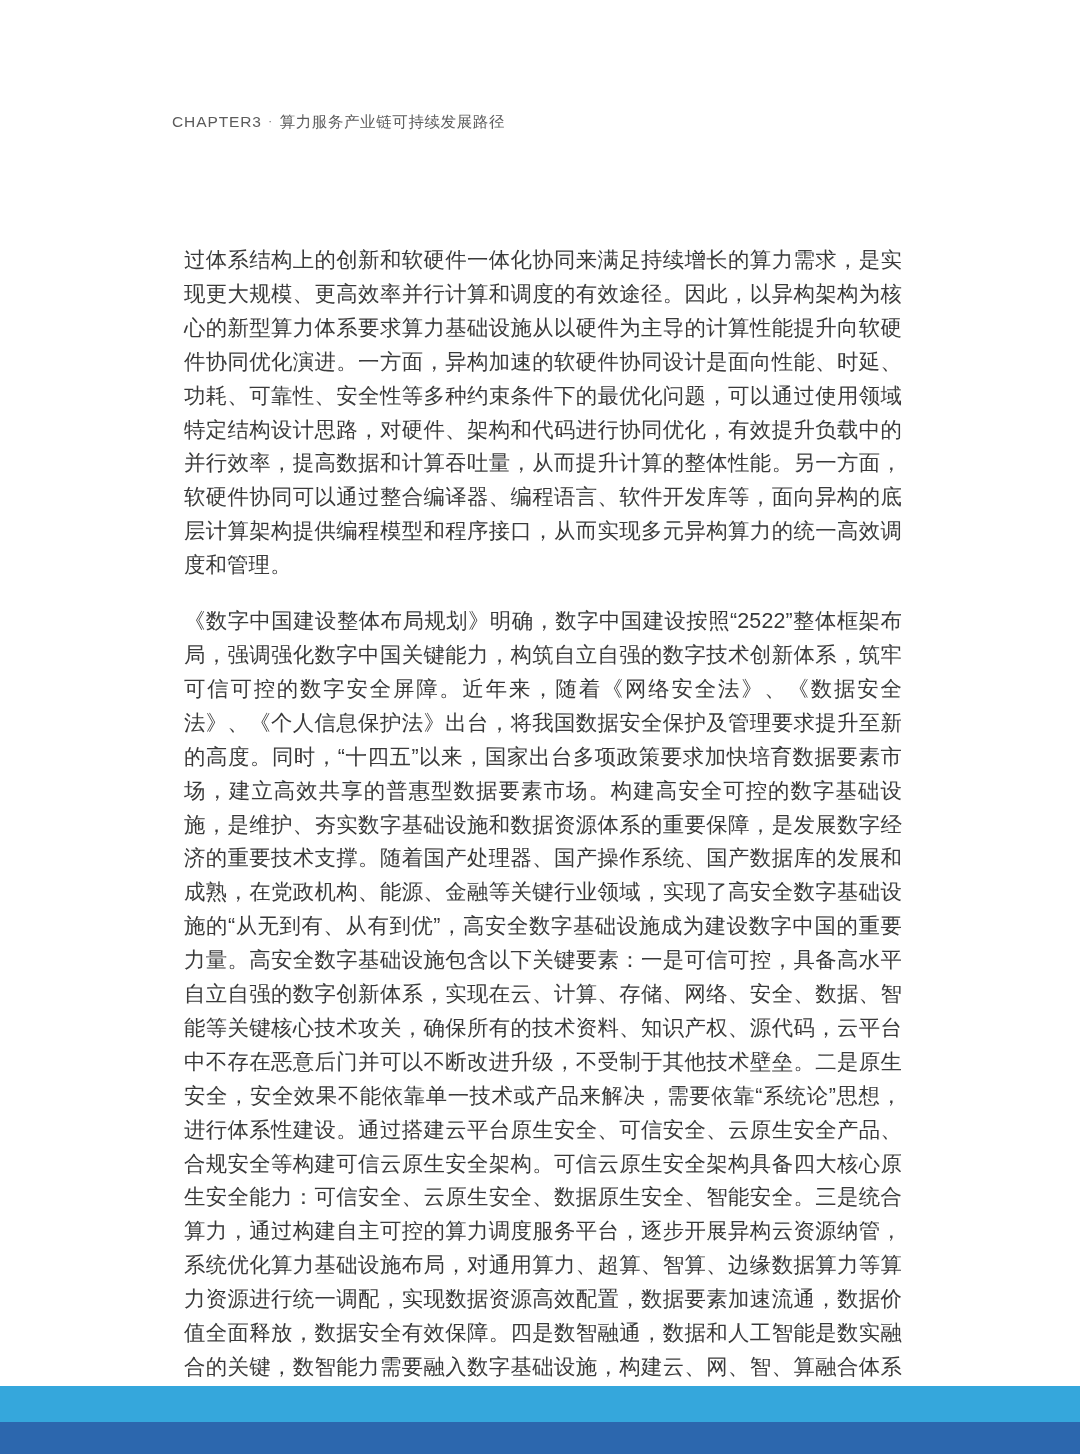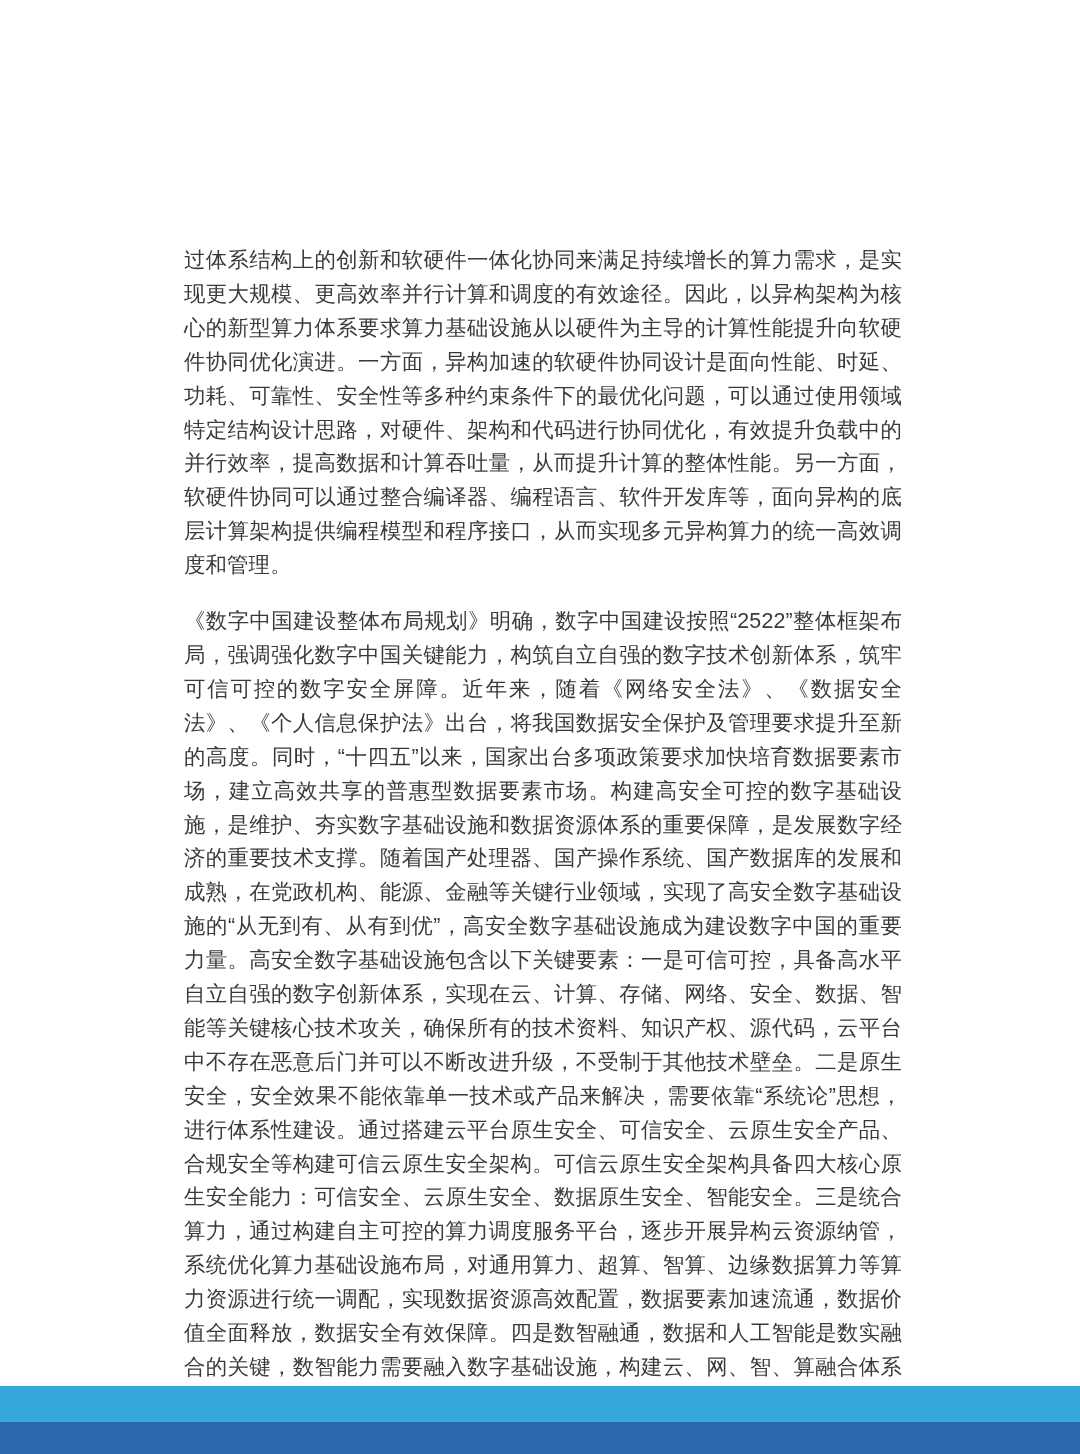--- a/index.html
+++ b/index.html
@@ -103,20 +103,23 @@
     width: 1080px;
     height: 32px;
     background: #2c67ae;
   }
 </style>
 </head>
 <body>
 
 <div class="page">
 
+  <div class="running-header">
+    <span class="chap">CHAPTER3</span><span class="sep">·</span><span class="subject">算力服务产业链可持续发展路径</span>
+  </div>
 
   <div class="content">
     <p class="para">过体系结构上的创新和软硬件一体化协同来满足持续增长的算力需求，是实现更大规模、更高效率并行计算和调度的有效途径。因此，以异构架构为核心的新型算力体系要求算力基础设施从以硬件为主导的计算性能提升向软硬件协同优化演进。一方面，异构加速的软硬件协同设计是面向性能、时延、功耗、可靠性、安全性等多种约束条件下的最优化问题，可以通过使用领域特定结构设计思路，对硬件、架构和代码进行协同优化，有效提升负载中的并行效率，提高数据和计算吞吐量，从而提升计算的整体性能。另一方面，软硬件协同可以通过整合编译器、编程语言、软件开发库等，面向异构的底层计算架构提供编程模型和程序接口，从而实现多元异构算力的统一高效调度和管理。</p>
     <p class="para">《数字中国建设整体布局规划》明确，数字中国建设按照“2522”整体框架布局，强调强化数字中国关键能力，构筑自立自强的数字技术创新体系，筑牢可信可控的数字安全屏障。近年来，随着《网络安全法》、《数据安全法》、《个人信息保护法》出台，将我国数据安全保护及管理要求提升至新的高度。同时，“十四五”以来，国家出台多项政策要求加快培育数据要素市场，建立高效共享的普惠型数据要素市场。构建高安全可控的数字基础设施，是维护、夯实数字基础设施和数据资源体系的重要保障，是发展数字经济的重要技术支撑。随着国产处理器、国产操作系统、国产数据库的发展和成熟，在党政机构、能源、金融等关键行业领域，实现了高安全数字基础设施的“从无到有、从有到优”，高安全数字基础设施成为建设数字中国的重要力量。高安全数字基础设施包含以下关键要素：一是可信可控，具备高水平自立自强的数字创新体系，实现在云、计算、存储、网络、安全、数据、智能等关键核心技术攻关，确保所有的技术资料、知识产权、源代码，云平台中不存在恶意后门并可以不断改进升级，不受制于其他技术壁垒。二是原生安全，安全效果不能依靠单一技术或产品来解决，需要依靠“系统论”思想，进行体系性建设。通过搭建云平台原生安全、可信安全、云原生安全产品、合规安全等构建可信云原生安全架构。可信云原生安全架构具备四大核心原生安全能力：可信安全、云原生安全、数据原生安全、智能安全。三是统合算力，通过构建自主可控的算力调度服务平台，逐步开展异构云资源纳管，系统优化算力基础设施布局，对通用算力、超算、智算、边缘数据算力等算力资源进行统一调配，实现数据资源高效配置，数据要素加速流通，数据价值全面释放，数据安全有效保障。四是数智融通，数据和人工智能是数实融合的关键，数智能力需要融入数字基础设施，构建云、网、智、算融合体系的数字经济基础底座。加大对大数据、人工智能、5G、区块链等数字技术的创新应用，利用 AI 技术激活数据价值，加快释放行业数字化生产力，实现质量、效率和动力变革。</p>
   </div>
 
   <div class="page-number">30</div>
 
   <div class="footer-bands">
     <div class="band-light"></div>

